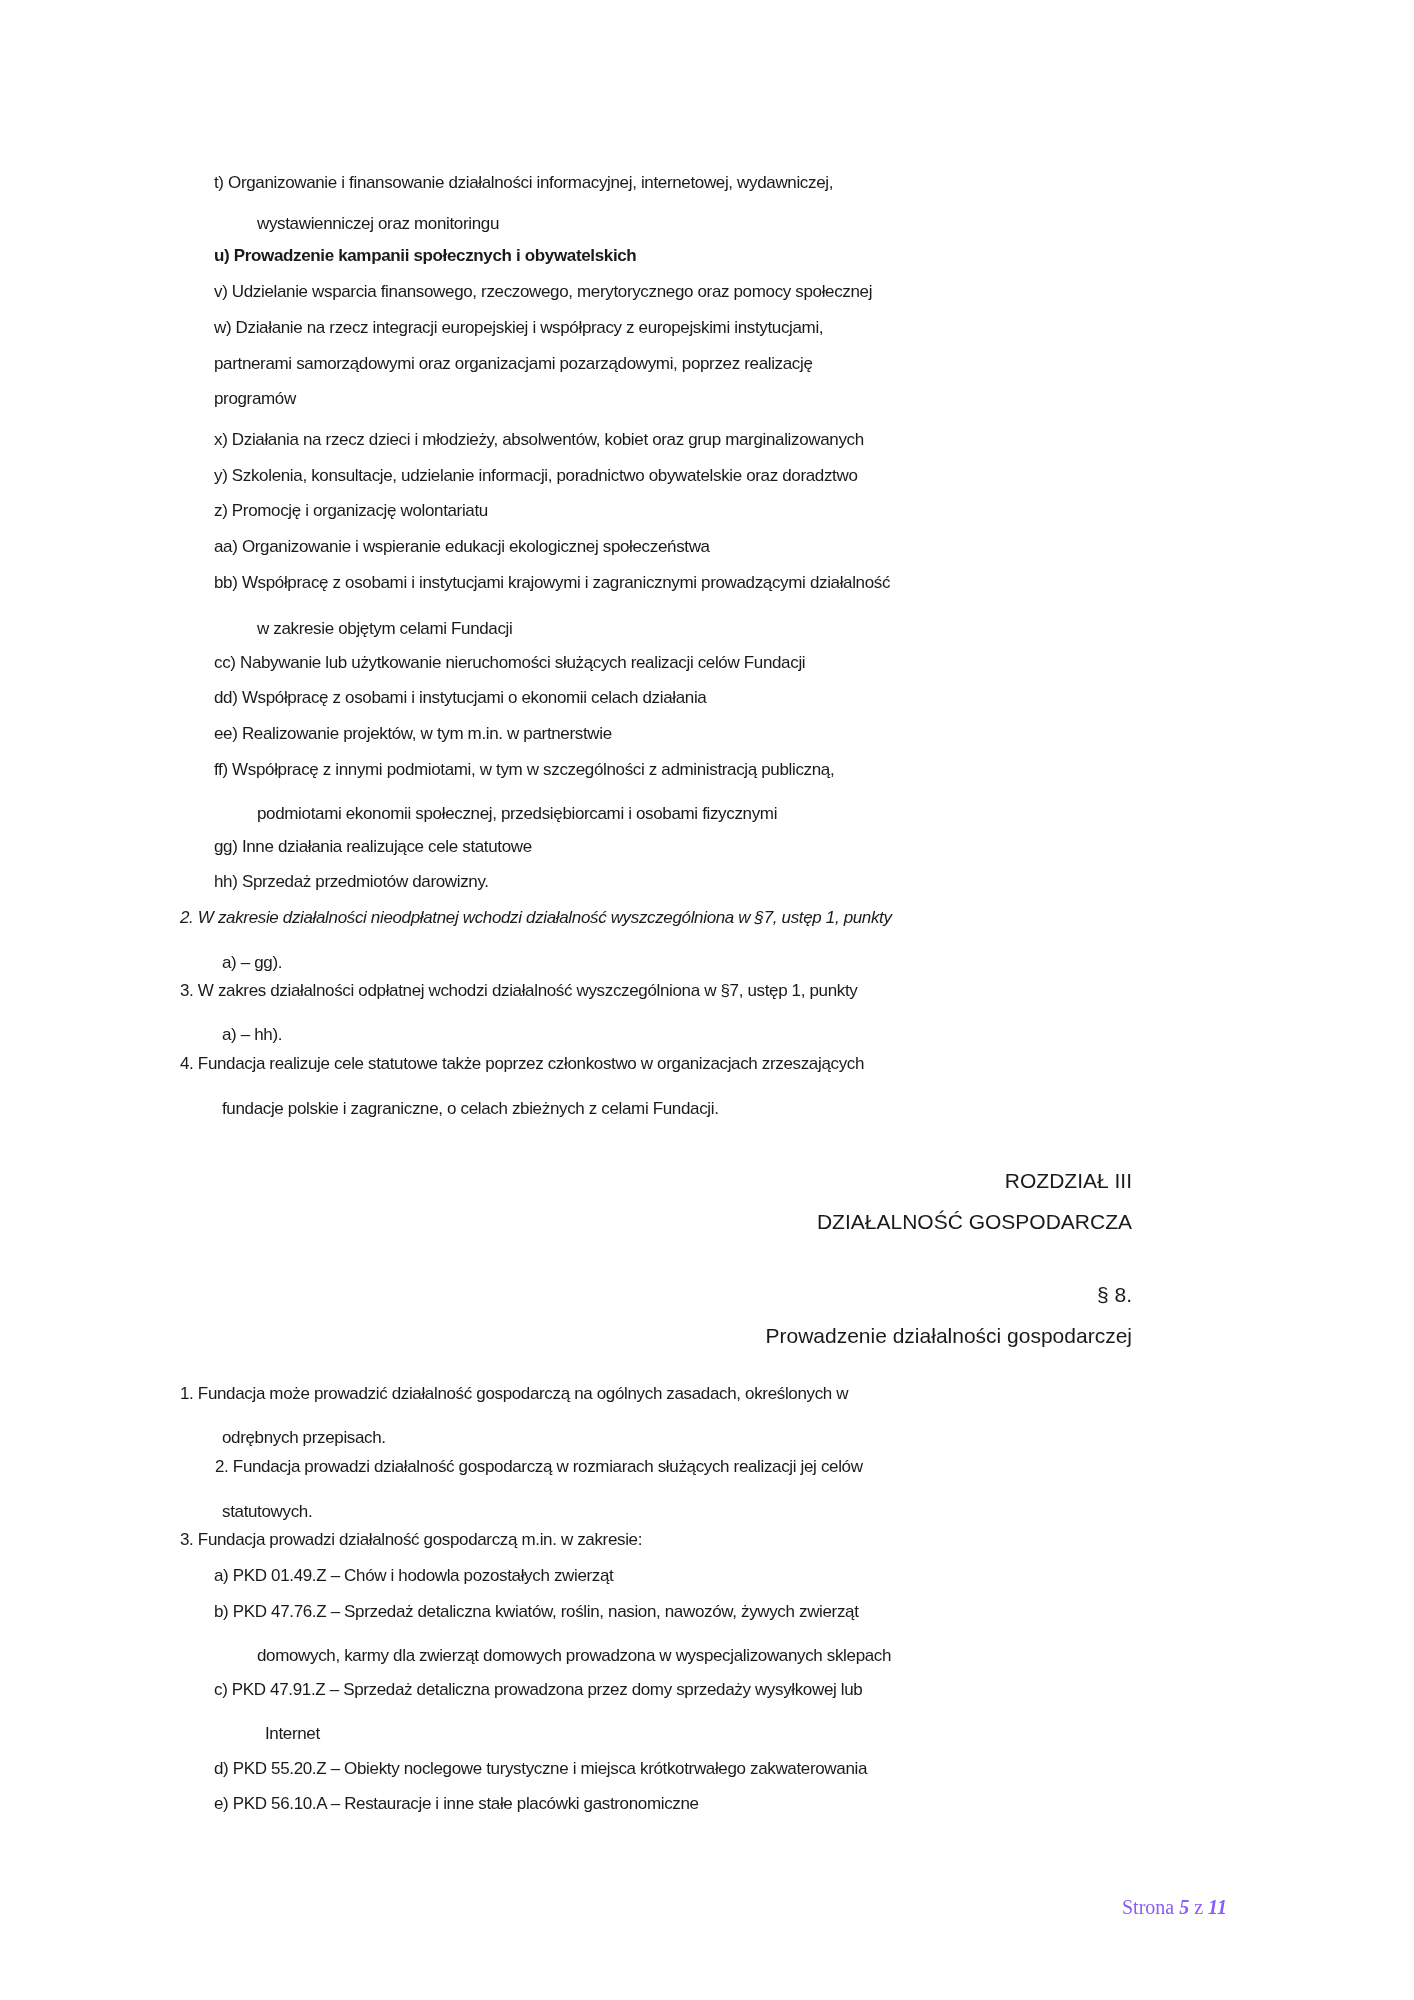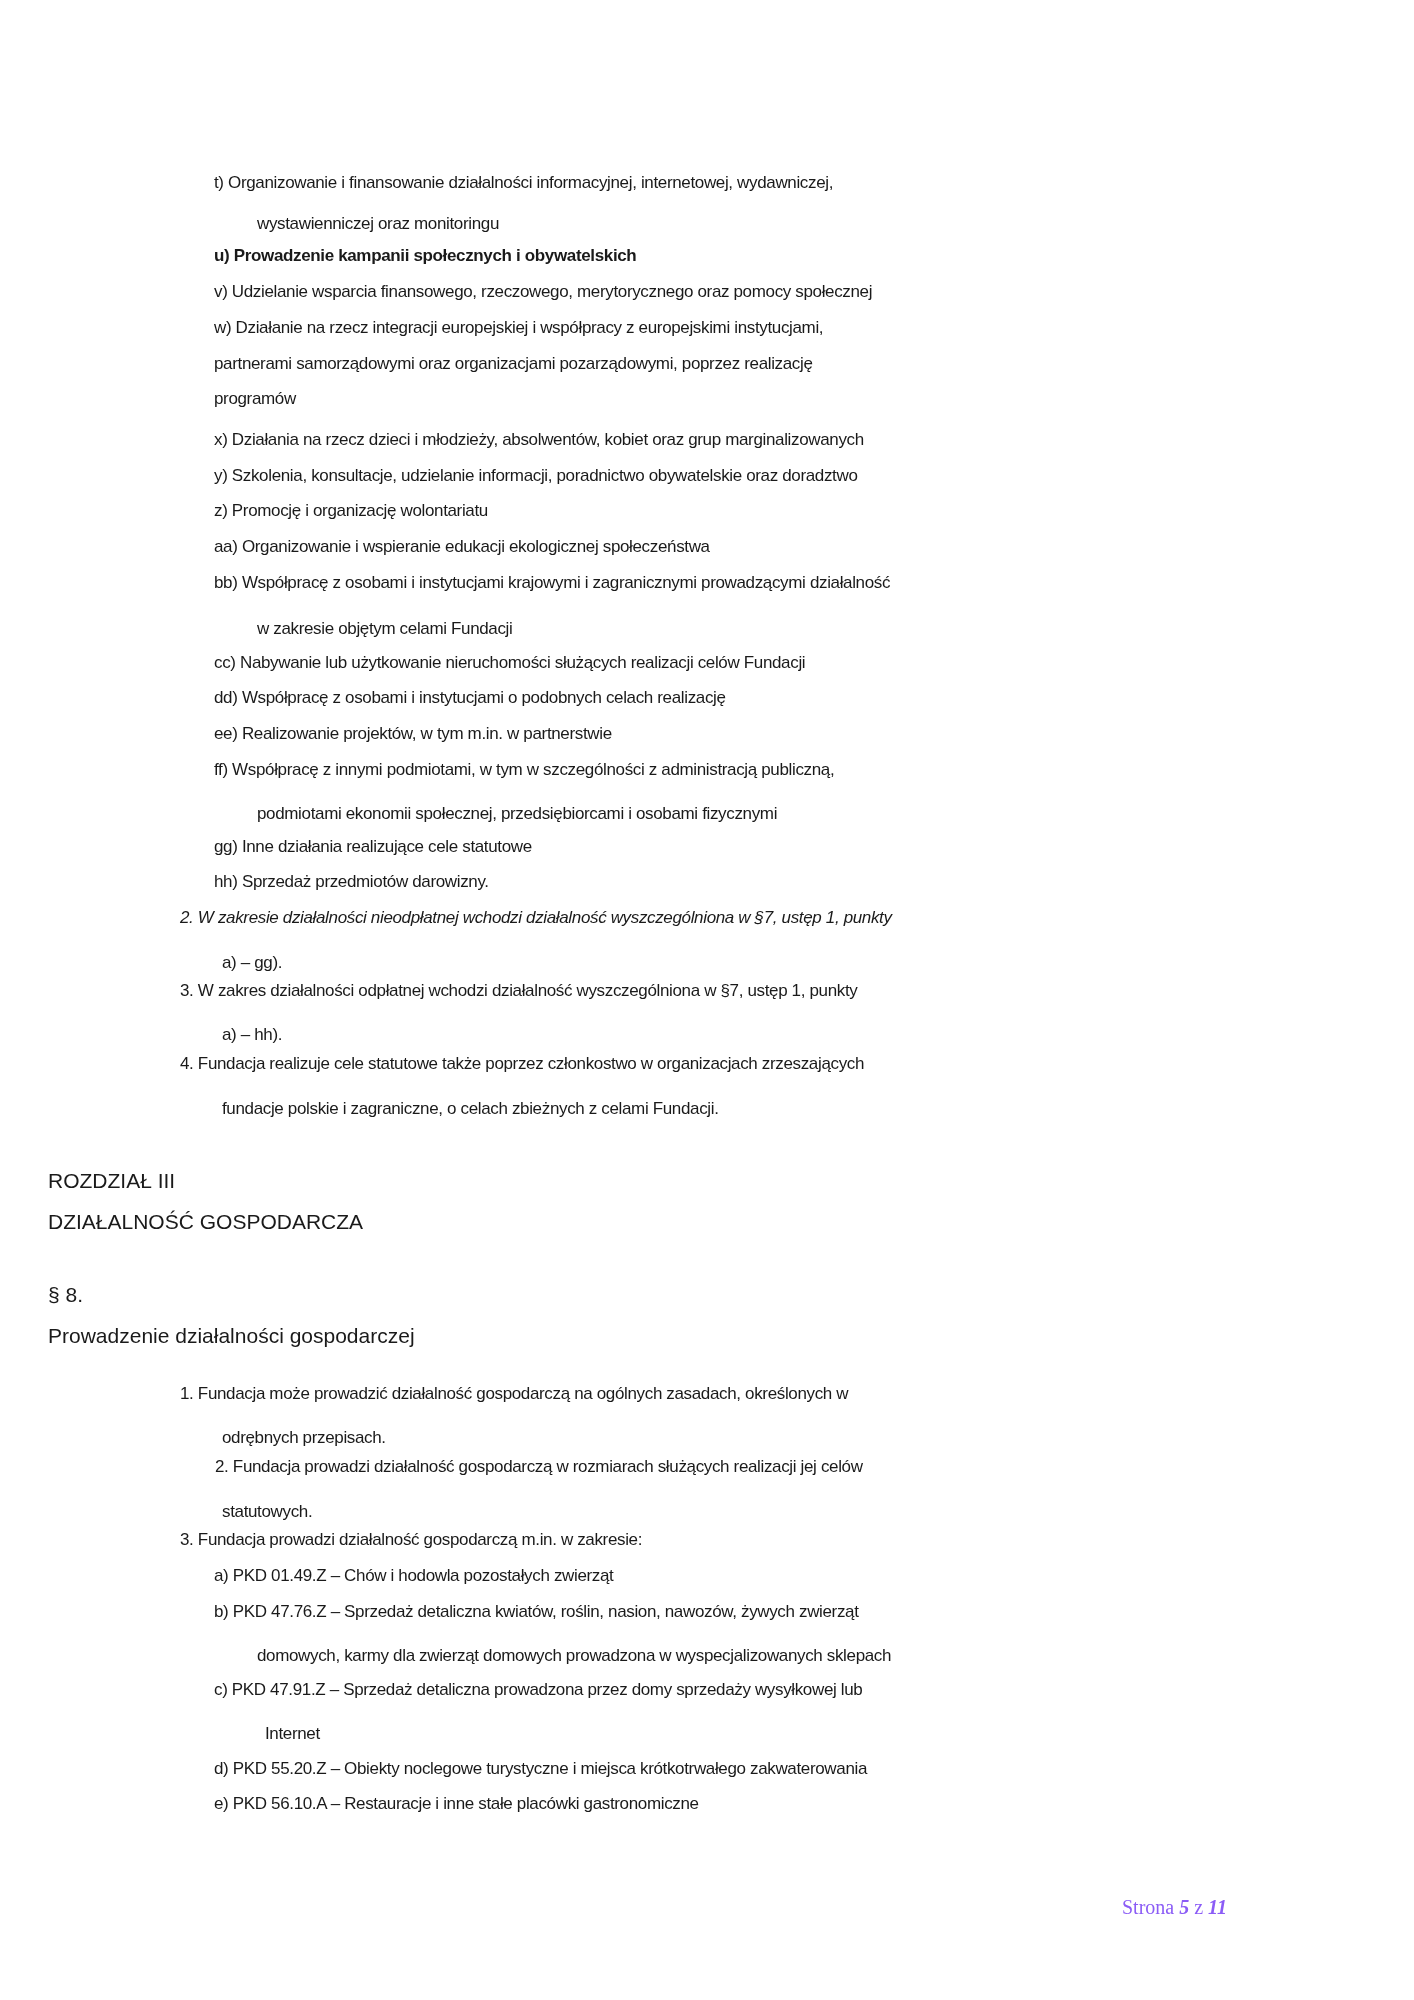--- a/index.html
+++ b/index.html
@@ -19,25 +19,24 @@
       position: absolute;
       white-space: nowrap;
       font-size: 17px;
       line-height: 26px;
       letter-spacing: -0.35px;
     }
     .center {
       position: absolute;
       left: 0;
       width: 1132px;
-      text-align: left;
+      text-align: right;
       font-size: 21px;
       line-height: 26px;
       white-space: nowrap;
-      padding-left: 48px;
     }
     .footer {
       position: absolute;
       left: 1122px;
       top: 1895px;
       font-family: "Liberation Serif", "DejaVu Serif", serif;
       font-size: 20px;
       line-height: 24px;
       white-space: nowrap;
       color: #8b5cf6;
@@ -56,21 +55,21 @@
       <div class="line" style="top: 315px; left: 214px;">w) Działanie na rzecz integracji europejskiej i współpracy z europejskimi instytucjami,</div>
       <div class="line" style="top: 351px; left: 214px;">partnerami samorządowymi oraz organizacjami pozarządowymi, poprzez realizację</div>
       <div class="line" style="top: 386px; left: 214px;">programów</div>
       <div class="line" style="top: 427px; left: 214px;">x) Działania na rzecz dzieci i młodzieży, absolwentów, kobiet oraz grup marginalizowanych</div>
       <div class="line" style="top: 463px; left: 214px;">y) Szkolenia, konsultacje, udzielanie informacji, poradnictwo obywatelskie oraz doradztwo</div>
       <div class="line" style="top: 498px; left: 214px;">z) Promocję i organizację wolontariatu</div>
       <div class="line" style="top: 534px; left: 214px;">aa) Organizowanie i wspieranie edukacji ekologicznej społeczeństwa</div>
       <div class="line" style="top: 570px; left: 214px;">bb) Współpracę z osobami i instytucjami krajowymi i zagranicznymi prowadzącymi działalność</div>
       <div class="line" style="top: 616px; left: 257px;">w zakresie objętym celami Fundacji</div>
       <div class="line" style="top: 650px; left: 214px;">cc) Nabywanie lub użytkowanie nieruchomości służących realizacji celów Fundacji</div>
-      <div class="line" style="top: 685px; left: 214px;">dd) Współpracę z osobami i instytucjami o podobnych celach realizację</div>
+      <div class="line" style="top: 685px; left: 214px;">dd) Współpracę z osobami i instytucjami o ekonomii celach działania</div>
       <div class="line" style="top: 721px; left: 214px;">ee) Realizowanie projektów, w tym m.in. w partnerstwie</div>
       <div class="line" style="top: 757px; left: 214px;">ff) Współpracę z innymi podmiotami, w tym w szczególności z administracją publiczną,</div>
       <div class="line" style="top: 801px; left: 257px;">podmiotami ekonomii społecznej, przedsiębiorcami i osobami fizycznymi</div>
       <div class="line" style="top: 834px; left: 214px;">gg) Inne działania realizujące cele statutowe</div>
       <div class="line" style="top: 869px; left: 214px;">hh) Sprzedaż przedmiotów darowizny.</div>
     </div>
   <div id="points-section7">
       <div class="line" style="top: 905px; left: 180px; font-style: italic;">2. W zakresie działalności nieodpłatnej wchodzi działalność wyszczególniona w §7, ustęp 1, punkty</div>
       <div class="line" style="top: 950px; left: 222px;">a) – gg).</div>
       <div class="line" style="top: 978px; left: 180px;">3. W zakres działalności odpłatnej wchodzi działalność wyszczególniona w §7, ustęp 1, punkty</div>

